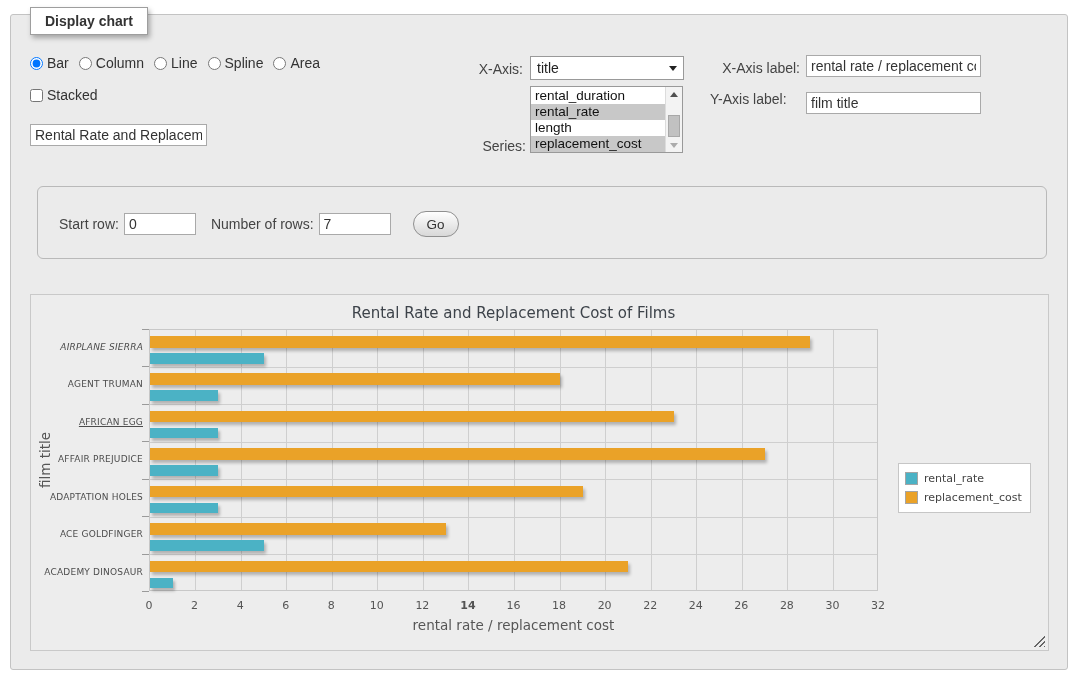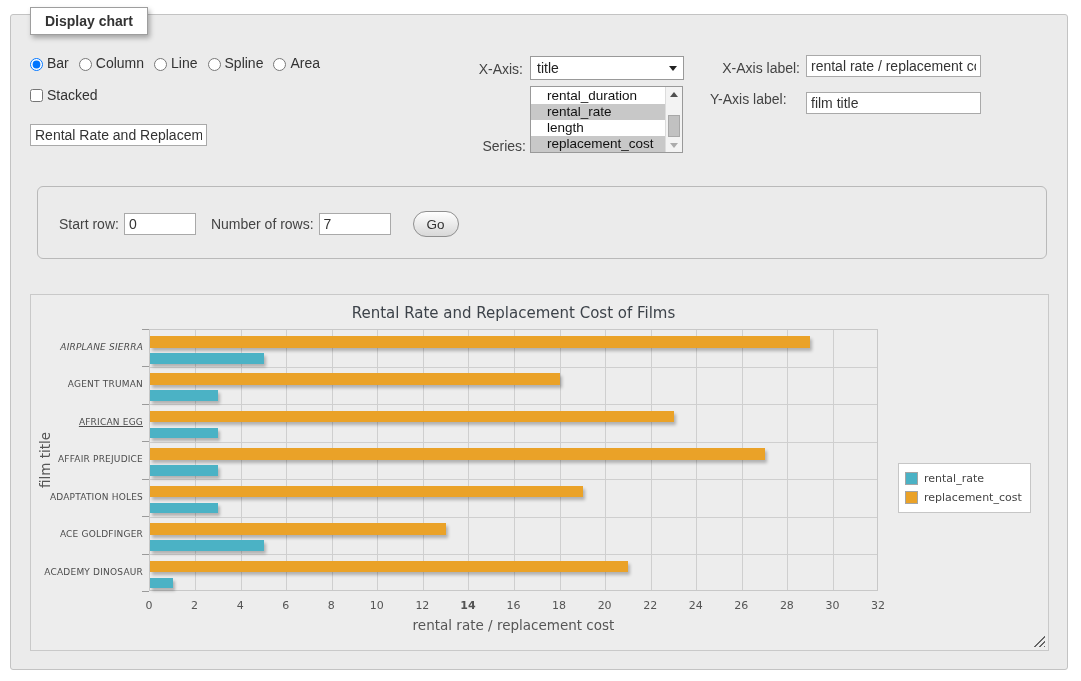--- a/index.html
+++ b/index.html
@@ -10,21 +10,21 @@
 
   
   .fieldset { left:10px; top:14px; width:1058px; height:656px;
     background:#ebebeb; border:1px solid #c3c3c3; border-radius:3px; }
   .legendbox { left:30px; top:7px; background:#fff; border:1px solid #9e9e9e;
     padding:5px 14px; font-size:14px; font-weight:bold; color:#333;
     box-shadow:2px 3px 5px rgba(0,0,0,0.30); }
 
   
   .radio-row { left:30px; top:55px; display:flex; align-items:center; font-size:14px; color:#333; }
-  .radio-row label { display:flex; align-items:flex-end; margin-right:10px; cursor:default; }
+  .radio-row label { display:flex; align-items:center; margin-right:10px; cursor:default; }
   .radio-row input, .chk-row input { margin-right:4px; }
   .chk-row { left:30px; top:87px; display:flex; align-items:center; font-size:14px; color:#333; }
 
   input[type=text] { border:1px solid #a9a9a9; background:#fff; font-size:14px;
     color:#333; padding:0 4px; height:22px; font-family:"Liberation Sans",sans-serif; }
   .title-input { left:30px; top:124px; width:177px; }
 
   .form-label { font-size:14px; color:#444; white-space:nowrap; }
   .lbl-xaxis  { left:433px; top:61px;  width:90px; text-align:right; }
   .lbl-series { left:436px; top:138px; width:90px; text-align:right; }
@@ -38,21 +38,21 @@
     border:1px solid #999; display:flex; align-items:center; font-size:14px; color:#222;
     padding:0 6px; }
   .select .sel-text { flex:1; }
   .sel-arrow { width:0; height:0; border-left:4px solid transparent;
     border-right:4px solid transparent; border-top:5px solid #222; }
 
   
   .listbox { left:530px; top:86px; width:153px; height:67px; background:#fff;
     border:1px solid #999; display:flex; }
   .opts { flex:1; overflow:hidden; padding-top:1px; }
-  .opt { font-size:13.5px; color:#111; padding:0 16px; height:16px; line-height:16px; white-space:nowrap; }
+  .opt { font-size:13.5px; color:#111; padding:0 4px; height:16px; line-height:16px; white-space:nowrap; }
   .opt.sel { background:#c8c8c8; }
   .sbar { width:17px; background:#f3f3f3; border-left:1px solid #dcdcdc; position:relative; }
   .sbtn { position:absolute; left:0; width:16px; height:14px; display:flex;
     align-items:center; justify-content:center; }
   .tri-up { width:0;height:0;border-left:4px solid transparent;border-right:4px solid transparent;
     border-bottom:5px solid #505050; }
   .tri-dn { width:0;height:0;border-left:4px solid transparent;border-right:4px solid transparent;
     border-top:5px solid #ababab; }
   .sthumb { position:absolute; left:2px; top:28px; width:12px; height:22px;
     background:#c1c1c1; border:1px solid #a8a8a8; }

